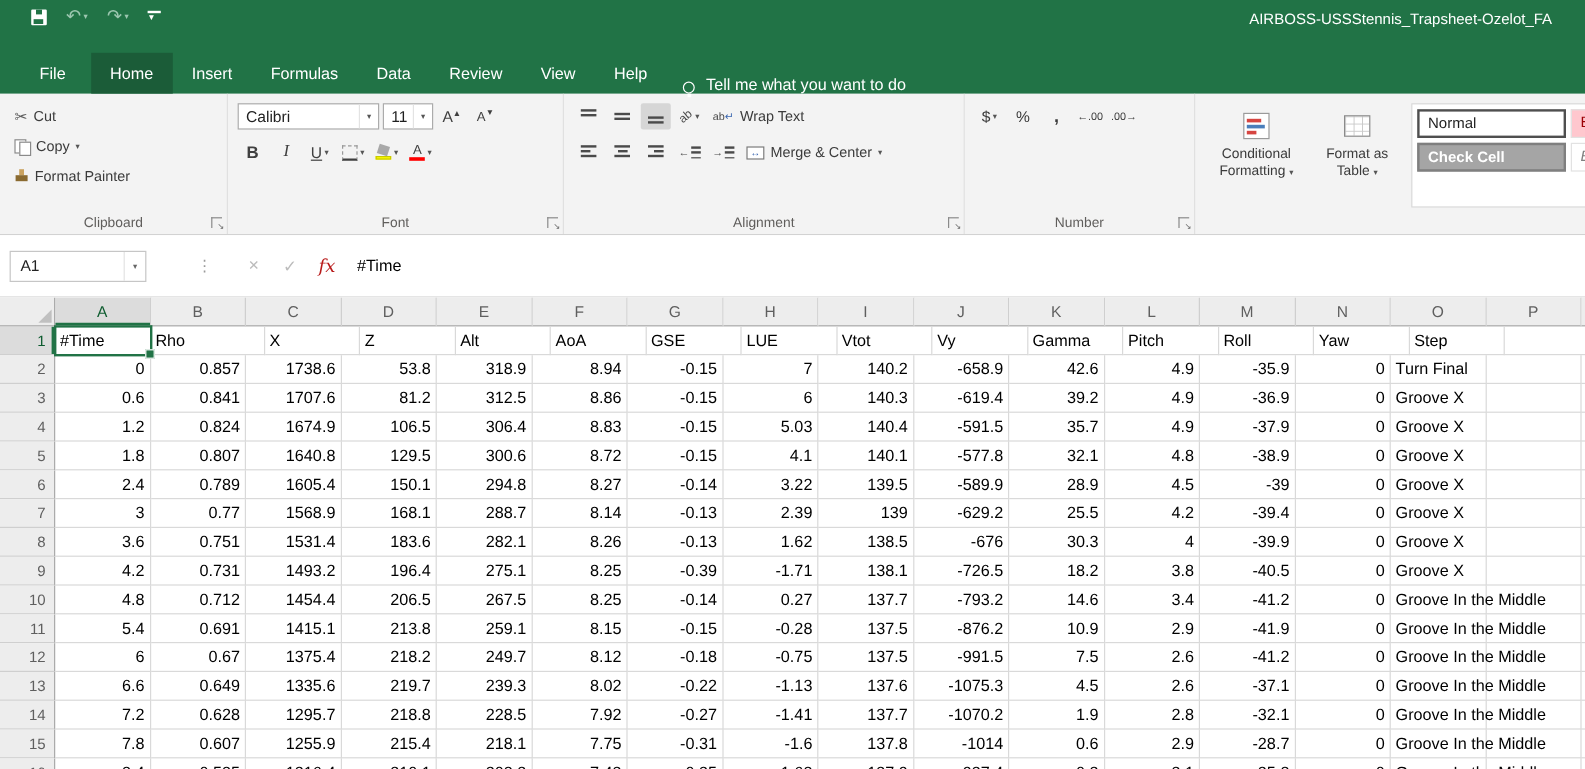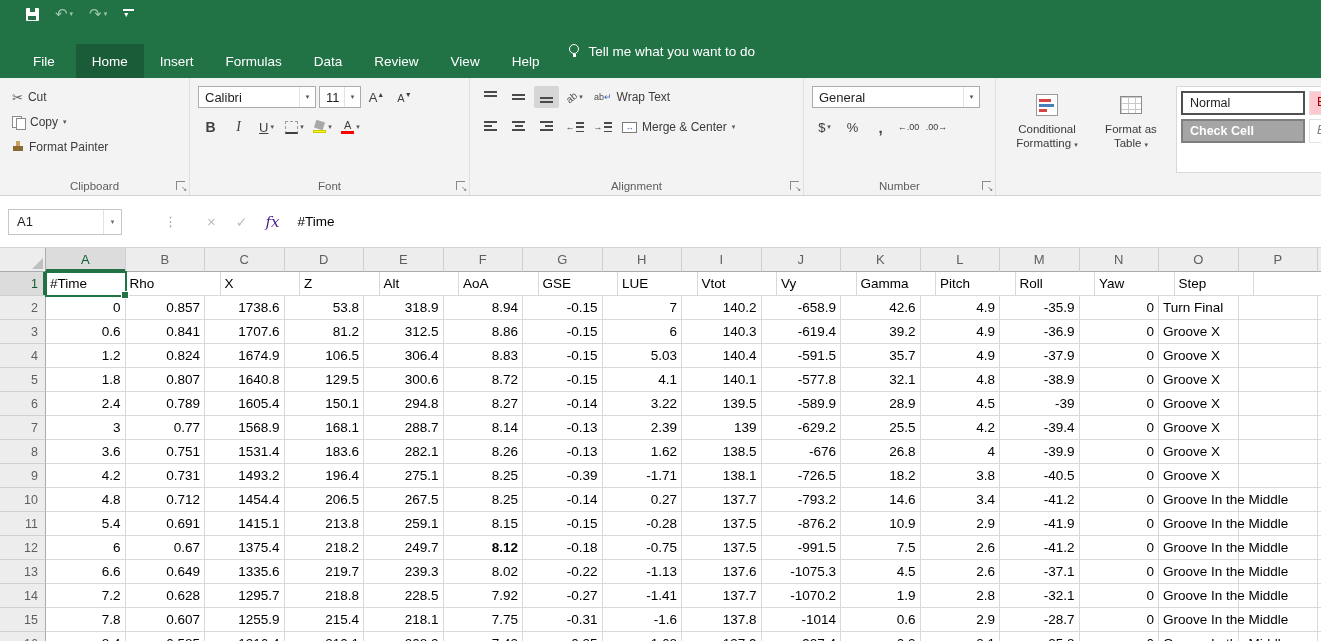--- a/index.html
+++ b/index.html
@@ -16,21 +16,21 @@
   .uarr { font-size:15px; color:#9cc7b0; line-height:14px; }
   .qat .mini { font-size:7px; color:#9cc7b0; }
   .qat-custom { width:11px; border-top:2px solid #fff; position:relative; height:10px; }
   .qat-custom::after { content:'▾'; position:absolute; left:1px; top:-1px; font-size:8px; color:#fff; }
   .wintitle { position:absolute; left:1041px; top:9px; color:#fff; font-size:12.5px; white-space:nowrap; }
   .tabs { position:absolute; bottom:0; left:0; right:0; height:34px; display:flex; align-items:stretch;
           padding-left:12px; color:#fff; font-size:13.5px; }
   .tab { display:flex; align-items:center; padding:0 16px; cursor:default; white-space:nowrap; }
   .tab.file { padding:0 21px; }
   .tab.active { background:#1b5c38; }
-  .tellme { display:flex; align-items:flex-start; gap:9px; padding:0 14px; }
+  .tellme { display:flex; align-items:flex-end; gap:9px; padding:0 14px; }
   .bulb { width:10px; height:10px; border:1.5px solid #fff; border-radius:50%; position:relative; }
   .bulb::after { content:''; position:absolute; left:2.5px; bottom:-4px; width:3px; height:3px; background:#fff; }
 
   
   .ribbon { height:118px; background:#f3f3f3; border-bottom:1px solid #d2d2d2; display:flex; overflow:hidden; }
   .group { position:relative; border-right:1px solid #e0e0e0; padding:6px 6px 20px 8px; flex:none; }
   .group-label { position:absolute; bottom:3px; left:0; right:0; text-align:center; font-size:11.5px; color:#605e5c; }
   .launcher { position:absolute; right:4px; bottom:5px; width:9px; height:9px;
               border-top:1px solid #8a8a8a; border-left:1px solid #8a8a8a; }
   .launcher::after { content:'↘'; position:absolute; right:-2px; bottom:-3px; font-size:7px; color:#6a6a6a; }
@@ -118,21 +118,21 @@
   .chip.expl { color:#808080; font-style:italic; }
 
   
   .fbar { height:52px; background:#fff; border-bottom:1px solid #d4d4d4; display:flex; align-items:center; padding-left:8px; }
   .namebox { width:114px; height:26px; border:1px solid #c6c6c6; display:flex; align-items:stretch; font-size:13px; color:#222; background:#fff; }
   .namebox .nval { flex:1; display:flex; align-items:center; padding-left:8px; }
   .namebox .narr { width:18px; border-left:1px solid #e3e3e3; display:flex; align-items:center; justify-content:center; font-size:7px; color:#666; }
   .fbar-handle { margin-left:42px; color:#9a9a9a; font-size:13px; }
   .fbar-x { margin-left:30px; color:#bcbcbc; font-size:15px; }
   .fbar-ck { margin-left:20px; color:#bcbcbc; font-size:14px; }
-  .fbar-fx { margin-left:18px; color:#4c1d95; font-size:15px; font-style:italic; font-family:"DejaVu Serif",serif; }
+  .fbar-fx { margin-left:18px; color:#b91c1c; font-size:15px; font-style:italic; font-family:"DejaVu Serif",serif; }
   .fbar-val { margin-left:18px; font-size:13.5px; color:#000; }
 
   
   .sheet { position:relative; width:1321px; height:393px; overflow:hidden; background:#fff; }
   .grow { display:flex; align-items:stretch; }
   .corner { background:#ededed; border-right:1px solid #ababab; border-bottom:1px solid #ababab; position:relative; flex:none; }
   .corner::after { content:''; position:absolute; right:2px; bottom:2px; width:0; height:0;
                    border-left:11px solid transparent; border-bottom:11px solid #c0c0c0; }
   .colhead { background:#ededed; border-right:1px solid #cfcfcf; border-bottom:1px solid #ababab;
              display:flex; align-items:center; justify-content:center; font-size:13px; color:#5f5f5f; flex:none; cursor:default; }
@@ -162,20 +162,21 @@
     <span class="qat-btn">
         <span class="uarr">↶</span>
         <span class="mini">▾</span>
       </span>
     <span class="qat-btn">
         <span class="uarr">↷</span>
         <span class="mini">▾</span>
       </span>
     <span class="qat-custom"></span>
   </div>
+  <div class="wintitle">AIRBOSS-USSStennis_Trapsheet-Ozelot_FA</div>
   <div class="tabs">
     <span class="tab file">File</span>
     <span class="tab active">Home</span>
     <span class="tab">Insert</span>
     <span class="tab">Formulas</span>
     <span class="tab">Data</span>
     <span class="tab">Review</span>
     <span class="tab">View</span>
     <span class="tab">Help</span>
     <span class="tellme">
@@ -329,26 +330,20 @@
         <span class="merge-ic">↔</span>
         <span>Merge &amp; Center</span>
         <span class="arr">▾</span>
       </span>
     </div>
     <span class="group-label">Alignment</span>
     <span class="launcher"></span>
   </div>
 
   <div class="group" style="width:192px">
-    <div class="r-row">
-      <span class="combo" style="width:168px">
-        <span class="cval">General</span>
-        <span class="carr">▾</span>
-      </span>
-    </div>
     <div class="r-row">
       <span class="ibtn">
           <span class="num-sym">$</span>
           <span class="arr">▾</span>
         </span>
       <span class="ibtn">
           <span class="num-sym">%</span>
         </span>
       <span class="ibtn">
           <span class="comma-sym">,</span>
@@ -572,21 +567,21 @@
       <div class="cell num" style="width: 79.5px;">3.6</div>
       <div class="cell num" style="width: 79.5px;">0.751</div>
       <div class="cell num" style="width: 79.5px;">1531.4</div>
       <div class="cell num" style="width: 79.5px;">183.6</div>
       <div class="cell num" style="width: 79.5px;">282.1</div>
       <div class="cell num" style="width: 79.5px;">8.26</div>
       <div class="cell num" style="width: 79.5px;">-0.13</div>
       <div class="cell num" style="width: 79.5px;">1.62</div>
       <div class="cell num" style="width: 79.5px;">138.5</div>
       <div class="cell num" style="width: 79.5px;">-676</div>
-      <div class="cell num" style="width: 79.5px;">26.8</div>
+      <div class="cell num" style="width: 79.5px;">30.3</div>
       <div class="cell num" style="width: 79.5px;">4</div>
       <div class="cell num" style="width: 79.5px;">-39.9</div>
       <div class="cell num" style="width: 79.5px;">0</div>
       <div class="cell step" style="width: 79.5px;">Groove X</div>
       <div class="cell" style="width: 79.5px;"></div>
       <div class="stubc"></div>
     </div>
     <div class="grow" style="height: 24px;">
       <div class="rowhead" style="width: 46px;">9</div>
       <div class="cell num" style="width: 79.5px;">4.2</div>
@@ -647,21 +642,21 @@
       <div class="cell" style="width: 79.5px;"></div>
       <div class="stubc"></div>
     </div>
     <div class="grow" style="height: 24px;">
       <div class="rowhead" style="width: 46px;">12</div>
       <div class="cell num" style="width: 79.5px;">6</div>
       <div class="cell num" style="width: 79.5px;">0.67</div>
       <div class="cell num" style="width: 79.5px;">1375.4</div>
       <div class="cell num" style="width: 79.5px;">218.2</div>
       <div class="cell num" style="width: 79.5px;">249.7</div>
-      <div class="cell num" style="width: 79.5px; font-weight: bold;">8.12</div>
+      <div class="cell num" style="width: 79.5px;">8.12</div>
       <div class="cell num" style="width: 79.5px;">-0.18</div>
       <div class="cell num" style="width: 79.5px;">-0.75</div>
       <div class="cell num" style="width: 79.5px;">137.5</div>
       <div class="cell num" style="width: 79.5px;">-991.5</div>
       <div class="cell num" style="width: 79.5px;">7.5</div>
       <div class="cell num" style="width: 79.5px;">2.6</div>
       <div class="cell num" style="width: 79.5px;">-41.2</div>
       <div class="cell num" style="width: 79.5px;">0</div>
       <div class="cell step" style="width: 79.5px;">Groove In the Middle</div>
       <div class="cell" style="width: 79.5px;"></div>

